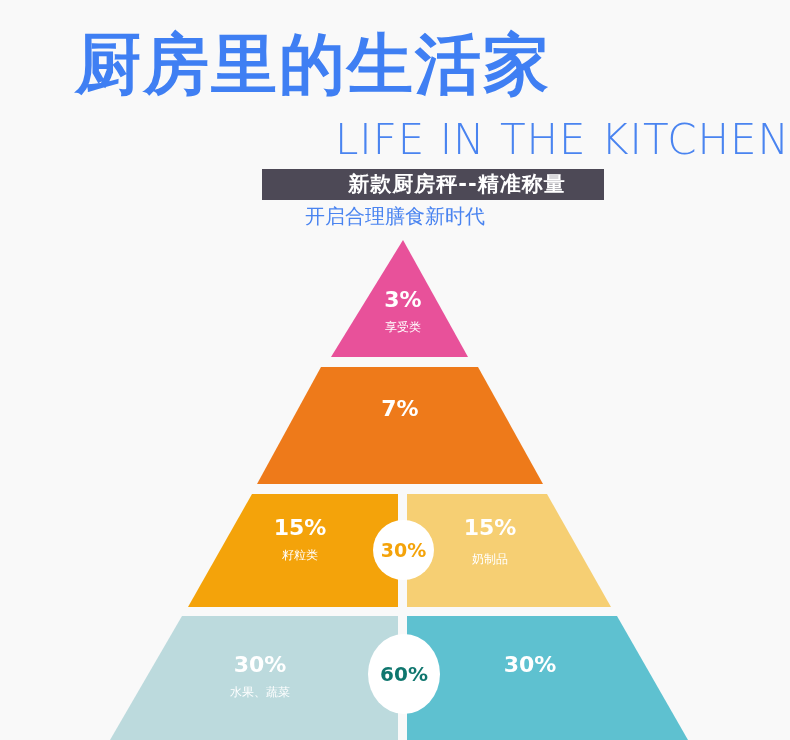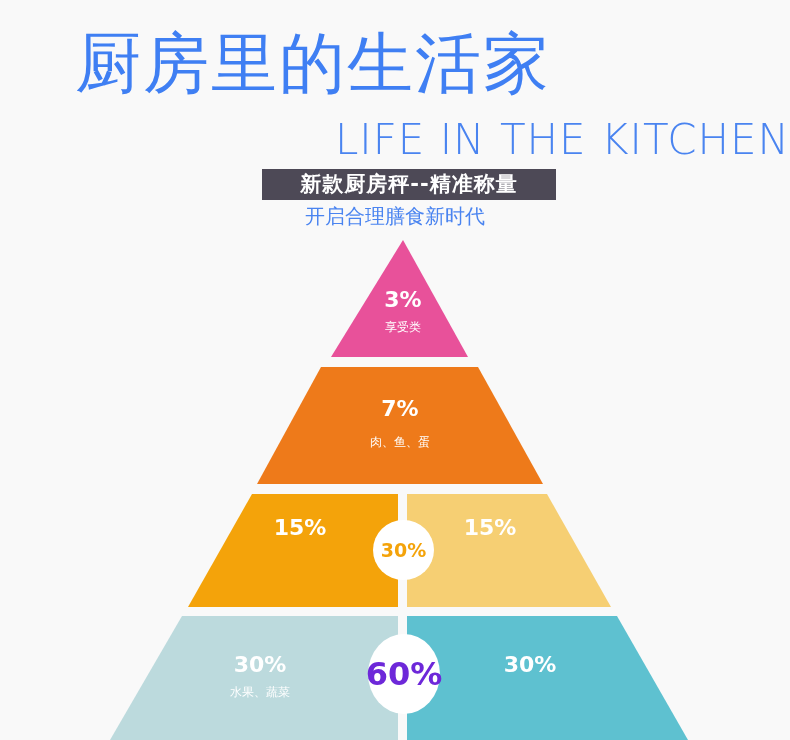--- a/index.html
+++ b/index.html
@@ -1,19 +1,19 @@
 <!DOCTYPE html>
 <html><head>
 <meta charset="utf-8">
 <style>
   html,body{margin:0;padding:0;}
   body{width:790px;height:740px;background:#f9f9f9;position:relative;overflow:hidden;font-family:"DejaVu Sans","Liberation Sans",sans-serif;}
-  .title{position:absolute;left:0;top:22px;width:626px;text-align:center;font-family:"DejaVu Serif","Liberation Serif",serif;font-weight:normal;font-size:66px;line-height:84px;color:#3f7ff3;letter-spacing:2px;}
+  .title{position:absolute;left:0;top:22px;width:626px;text-align:center;font-family:"DejaVu Serif","Liberation Serif",serif;font-weight:bold;font-size:66px;line-height:84px;color:#3f7ff3;letter-spacing:2px;}
   .subtitle-en{position:absolute;left:0;top:116px;width:790px;text-align:right;font-family:"DejaVu Sans","Liberation Sans",sans-serif;font-weight:200;font-size:42px;line-height:48px;color:#4a84f0;letter-spacing:1px;-webkit-text-stroke:0;}
-  .banner{position:absolute;left:262px;top:169px;width:294px;height:31px;background:#4d4956;color:#fff;font-weight:bold;font-size:21px;line-height:31px;text-align:center;letter-spacing:1px;}
+  .banner{position:absolute;left:262px;top:169px;width:294px;height:31px;background:#4d4956;color:#fff;font-weight:bold;font-size:21px;line-height:31px;text-align:center;letter-spacing:1px;padding-left:48px;}
   .tagline{position:absolute;left:0;top:202px;width:790px;text-align:center;font-size:20px;line-height:28px;color:#4a84f0;}
   svg.pyr{position:absolute;left:0;top:0;}
   .lbl{position:absolute;color:#fff;text-align:center;}
   .pct{font-weight:bold;font-size:22px;line-height:28px;}
   .name{font-size:12px;line-height:26px;}
   .circle{position:absolute;background:#fff;border-radius:50%;display:flex;align-items:center;justify-content:center;font-weight:bold;}
 </style>
 </head>
 <body>
 
@@ -35,39 +35,40 @@
   <polygon points="407,616 617,616 688,740 407,740" fill="#5ec1d0"></polygon>
 </svg>
 
 <div class="lbl" style="left:340px;top:286px;width:126px;">
   <div class="pct">3%</div>
   <div class="name">享受类</div>
 </div>
 
 <div class="lbl" style="left:300px;top:395px;width:200px;">
   <div class="pct" style="margin-bottom:6px;">7%</div>
-  <div class="name">肉、鱼、蛋</div>
 </div>
 
 <div class="lbl" style="left:230px;top:514px;width:140px;">
   <div class="pct">15%</div>
+  <div class="name">籽粒类</div>
 </div>
 
 <div class="lbl" style="left:430px;top:514px;width:120px;">
   <div class="pct" style="margin-bottom:4px;">15%</div>
+  <div class="name">奶制品</div>
 </div>
 
 <div class="circle" style="left:373px;top:520px;width:61px;height:60px;color:#f4a30a;font-size:19px;">
   <span>30%</span>
 </div>
 
 <div class="lbl" style="left:190px;top:651px;width:140px;">
   <div class="pct">30%</div>
   <div class="name">水果、蔬菜</div>
 </div>
 
 <div class="lbl" style="left:470px;top:651px;width:120px;">
   <div class="pct">30%</div>
 </div>
 
-<div class="circle" style="left:368px;top:634px;width:72px;height:80px;color:#6d28d9;font-size:32px;">
+<div class="circle" style="left:368px;top:634px;width:72px;height:80px;color:#0f766e;font-size:20px;">
   <span>60%</span>
 </div>
 
 </body></html>

